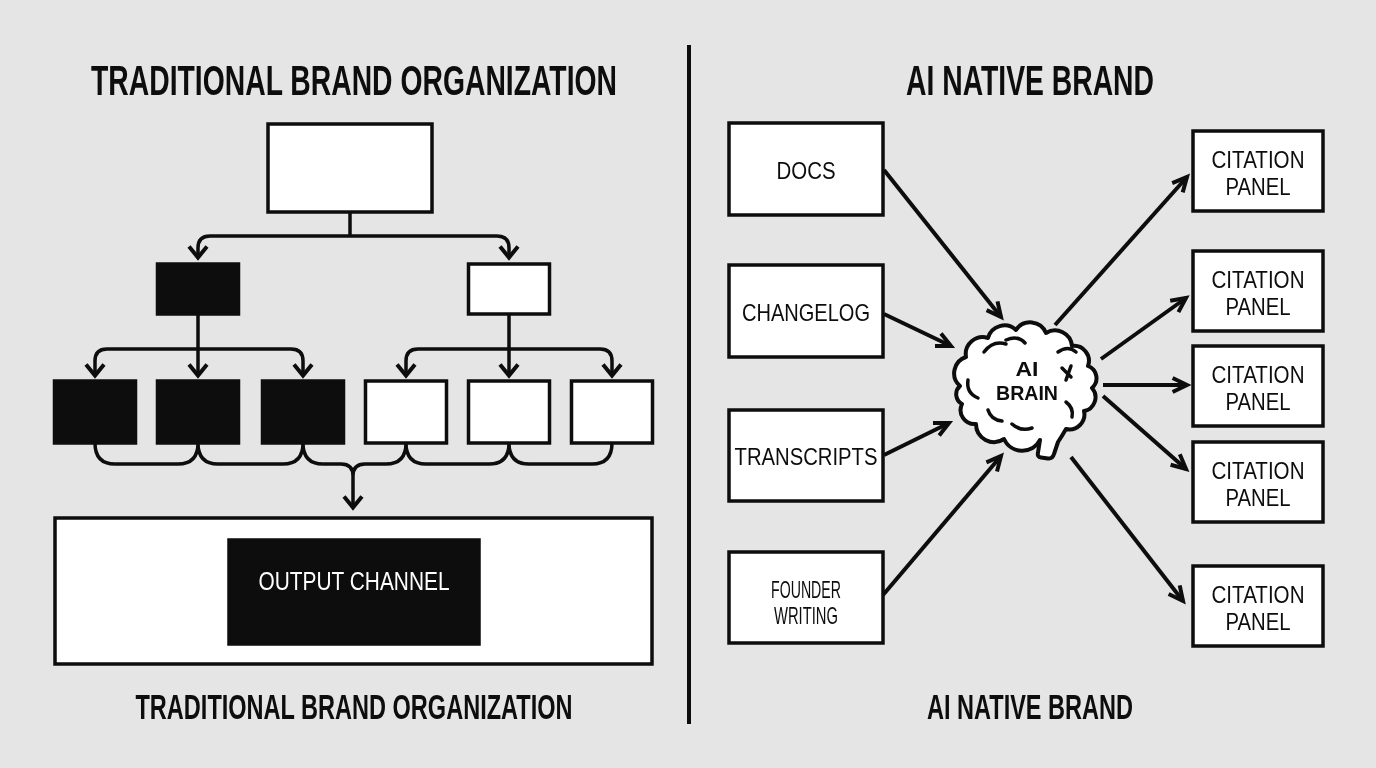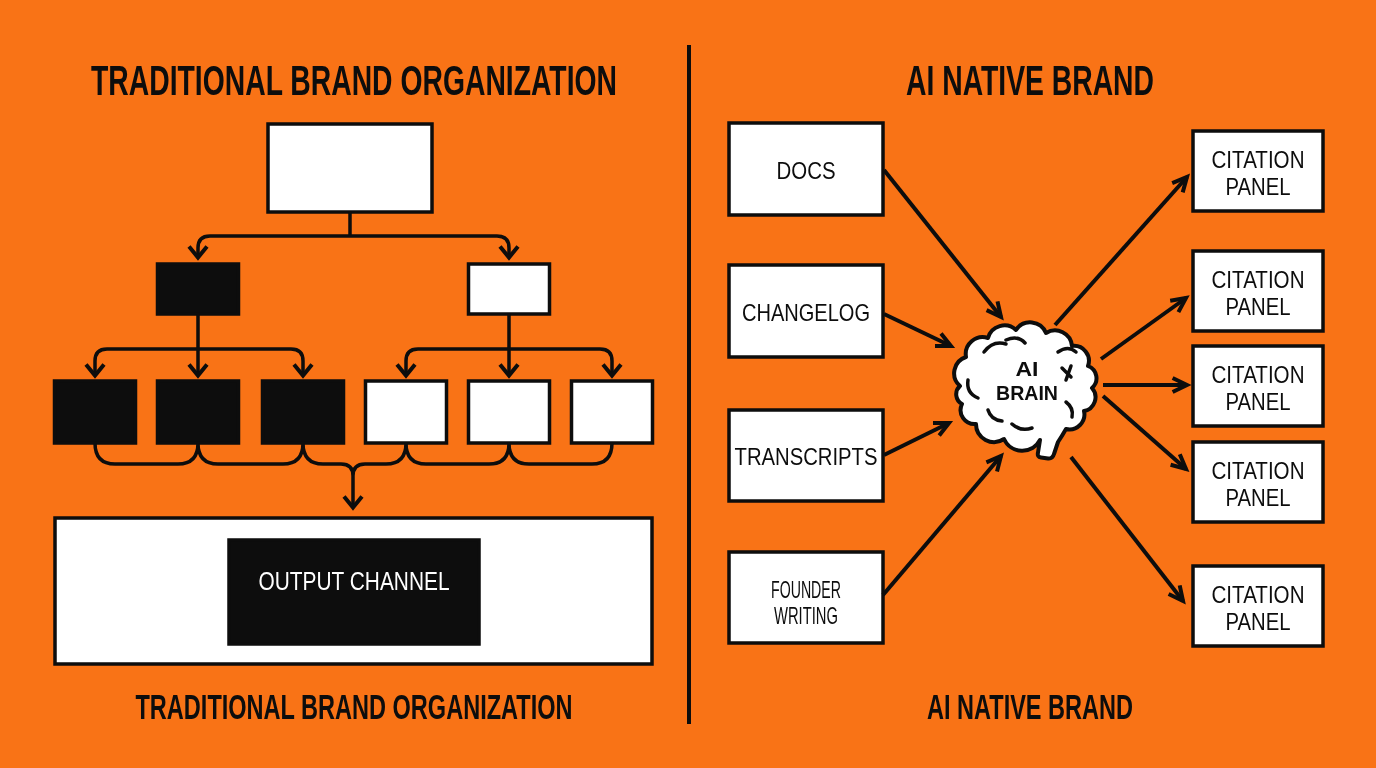--- a/index.html
+++ b/index.html
@@ -1,16 +1,16 @@
 <!DOCTYPE html>
 <html><head>
 <meta charset="utf-8">
 <style>
   html,body{margin:0;padding:0;background:#ffffff;}
-  .stage{width:1376px;height:768px;position:relative;background:#f97316;overflow:hidden;}
+  .stage{width:1376px;height:768px;position:relative;background:#e5e5e5;overflow:hidden;}
   svg{display:block;}
   text{font-family:"Liberation Sans",sans-serif;fill:#0d0d0d;}
   .ttl{font-size:42px;font-weight:700;letter-spacing:0px;}
   .cap{font-size:35px;font-weight:700;}
   .lbl{font-size:24px;font-weight:400;}
   .pnl{font-size:23px;font-weight:400;}
   .brainlbl{font-size:20px;font-weight:700;}
   .outlbl{font-size:25px;font-weight:400;fill:#ffffff;}
   .ln{stroke:#0d0d0d;stroke-width:3.5;fill:none;}
   .boxw{fill:#ffffff;stroke:#0d0d0d;stroke-width:3.5;}

